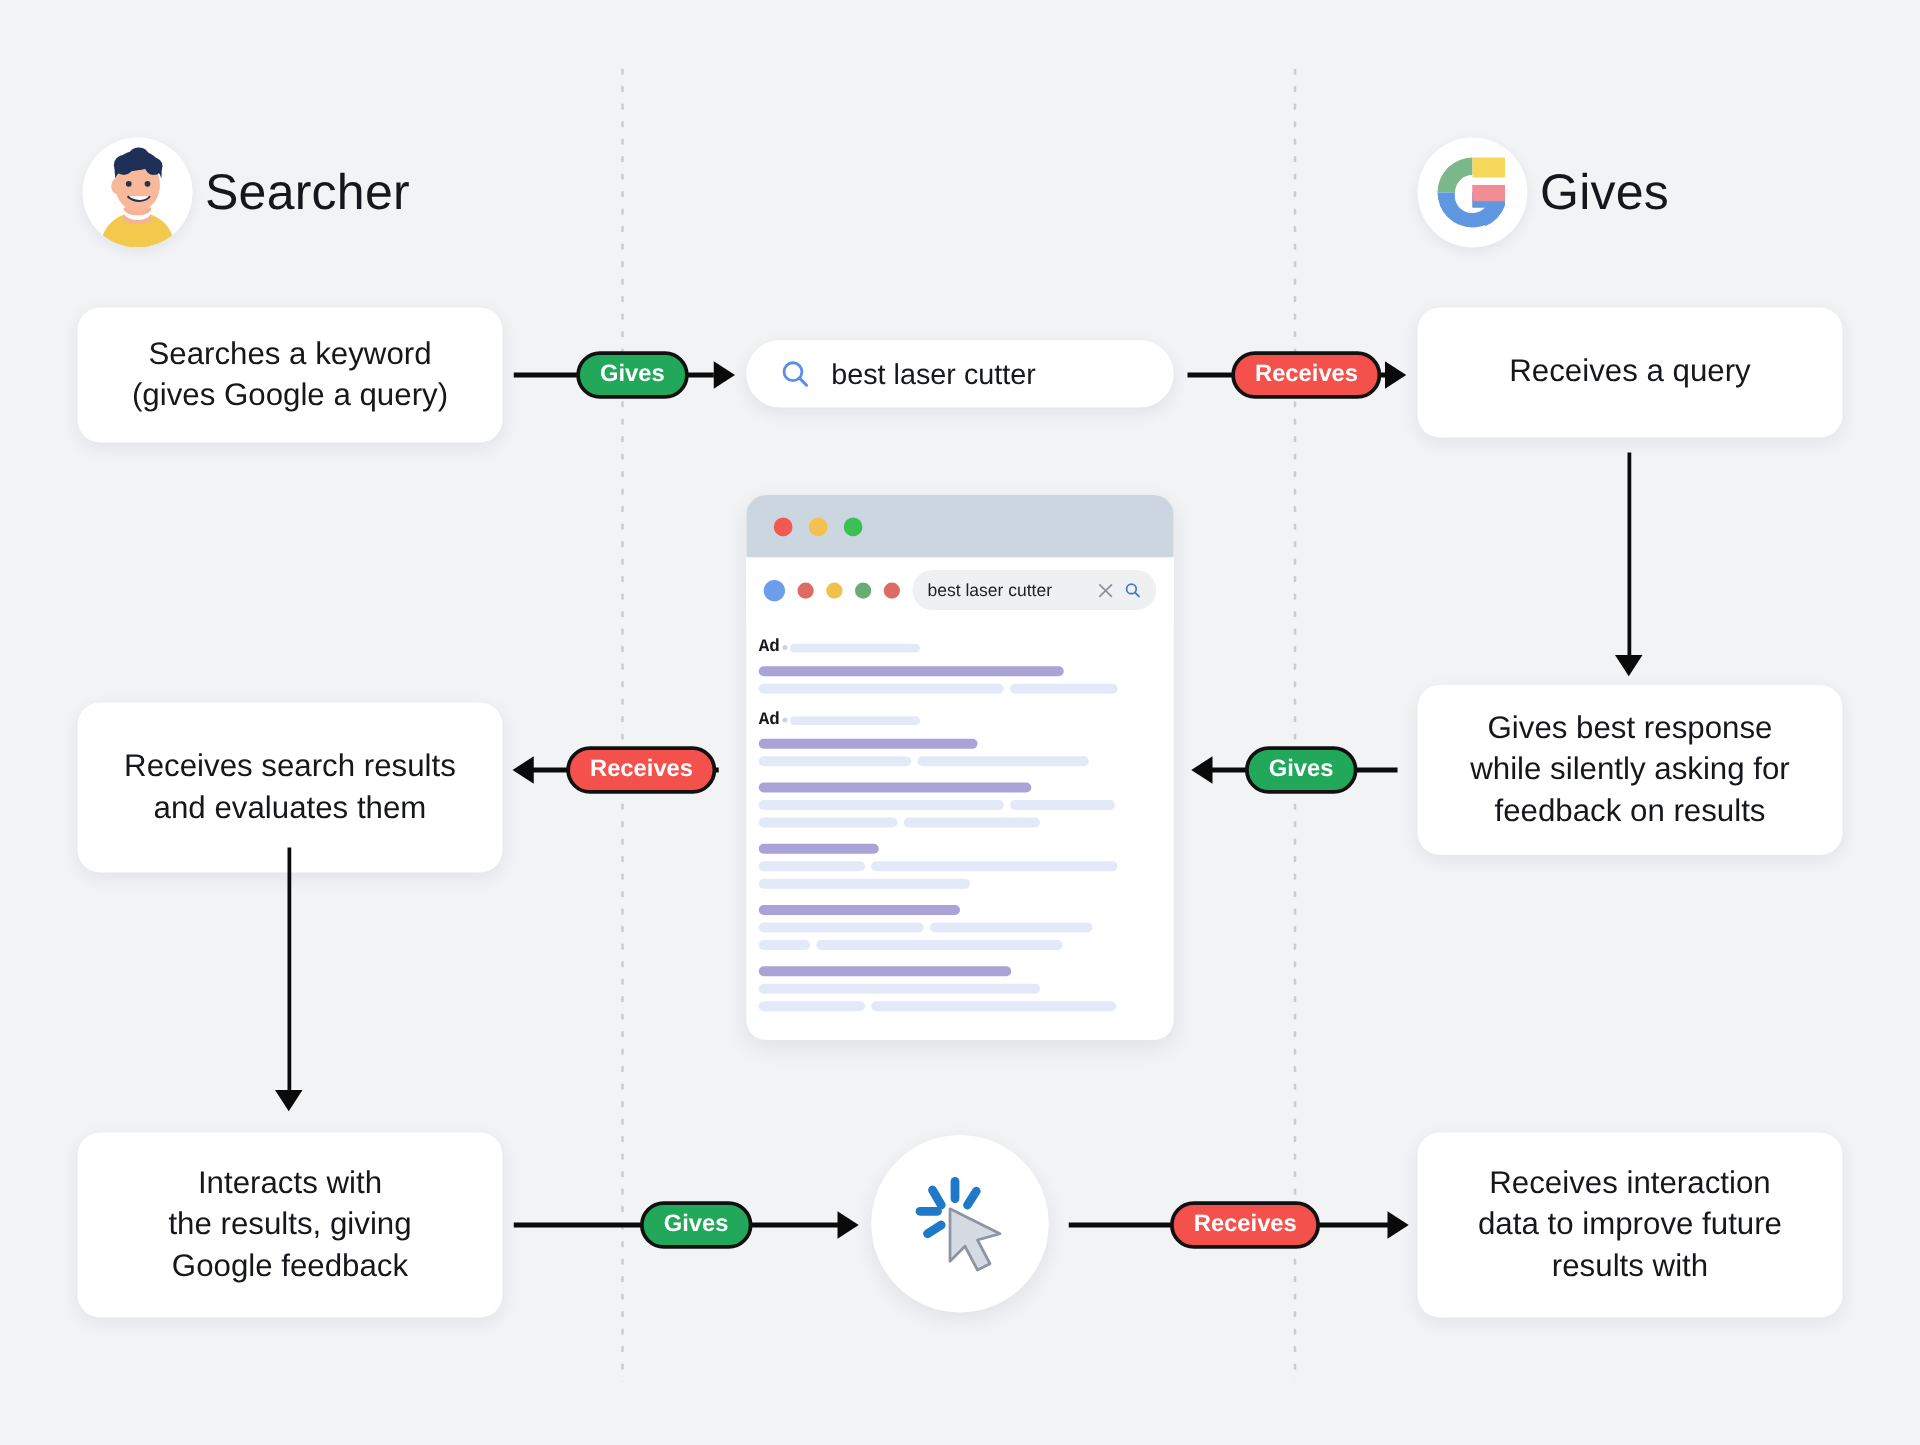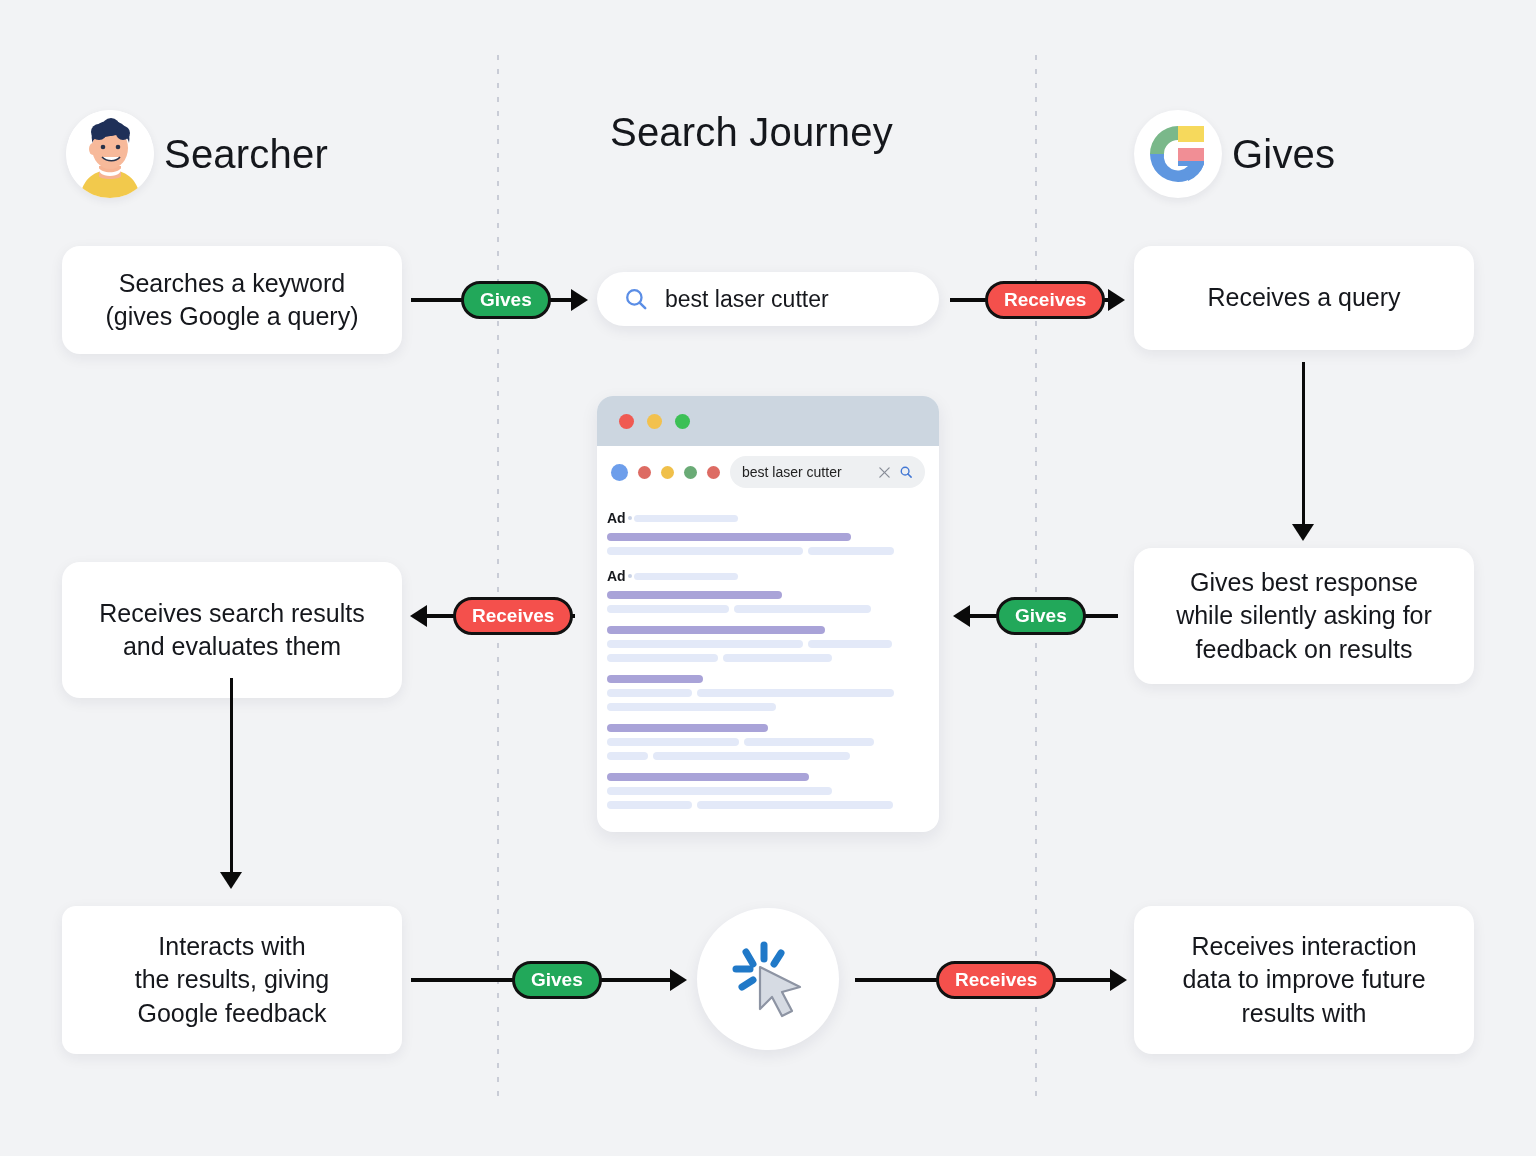--- a/index.html
+++ b/index.html
@@ -90,21 +90,21 @@
   .tl{width:15px;height:15px;border-radius:50%;}
   #browser-tool{height:52px;background:#fff;display:flex;align-items:center;padding:0 14px;gap:10px;}
   .gdot{width:13px;height:13px;border-radius:50%;}
   #searchfield{
     flex:1;height:32px;background:#eef0f2;border-radius:16px;
     display:flex;align-items:center;padding:0 12px;gap:8px;
   }
   #searchfield .txt{flex:1;font-size:14px;color:#222;}
   #results{padding:12px 10px 0 10px;}
   .res-block{margin-bottom:13px;}
-  .adrow{display:flex;align-items:center;gap:2px;margin-bottom:7px;}
+  .adrow{display:flex;align-items:center;gap:2px;margin-bottom:7px;font-family:Liberation Mono, monospace;}
   .adlbl{font-size:14px;font-weight:bold;color:#16181d;}
   .addot{width:4px;height:4px;border-radius:50%;background:#c9d2e6;}
   .bar{height:8px;border-radius:4px;}
   .bar-purple{background:#a9a3d8;}
   .bar-light{background:#e3e9f8;}
   .line-row{display:flex;gap:5px;margin-top:6px;}
 
   
   #click-icon{
     position:absolute;left:697px;top:908px;width:142px;height:142px;
@@ -135,43 +135,40 @@
         <circle cx="57" cy="23" r="7" fill="#1f3058"></circle>
         <circle cx="37" cy="37" r="2.3" fill="#27324a"></circle>
         <circle cx="52" cy="37" r="2.3" fill="#27324a"></circle>
         <path d="M36 47 C41 52 50 52 54 47 Z" fill="#ffffff"></path>
         <path d="M36 47 C41 52 50 52 54 47" stroke="#27324a" stroke-width="1.6" fill="none"></path>
       </svg>
     </div>
     <div class="head-title">Searcher</div>
   </div>
 
-  <div class="col-head" id="head-journey">
-    <div class="head-title">Search Journey</div>
-  </div>
 
   <div class="col-head" id="head-google">
     <div class="head-badge">
       <svg width="68" height="68" viewBox="0 0 68 68">
         <path d="M34 6 A28 28 0 0 0 6 34 L20 34 A14 14 0 0 1 34 20 Z" fill="#7ab88a"></path>
         <rect x="34" y="6" width="26" height="16" fill="#f6d95c"></rect>
         <path d="M6 34 A28 28 0 0 0 34 62 A28 28 0 0 0 60 44 L60 34 L34 34 L34 46 L44 46 A14 14 0 0 1 20 34 Z" fill="#5f97e0"></path>
         <rect x="34" y="28" width="26" height="14" fill="#f18e95"></rect>
         <path d="M34 34 L60 34 L60 44 A28 28 0 0 1 44 61 L44 46 L34 46 Z" fill="#5f97e0"></path>
         <rect x="34" y="28" width="26" height="13" fill="#f18e95"></rect>
       </svg>
     </div>
     <div class="head-title">Gives</div>
   </div>
 
   <div class="card" id="card-l1" style="white-space: pre-line;">Searches a keyword
 (gives Google a query)</div>
   <div class="card" id="card-l2" style="white-space: pre-line;">Receives search results
 and evaluates them</div>
-  <div class="card" id="card-l3" style="white-space: pre-line; border-radius: 14px;">Interacts with
+  <div class="card" id="card-l3" style="white-space: pre-line;">Interacts with
 the results, giving
 Google feedback</div>
   <div class="card" id="card-r1" style="white-space: pre-line;">Receives a query</div>
   <div class="card" id="card-r2" style="white-space: pre-line;">Gives best response
 while silently asking for
 feedback on results</div>
   <div class="card" id="card-r3" style="white-space: pre-line;">Receives interaction
 data to improve future
 results with</div>
 

